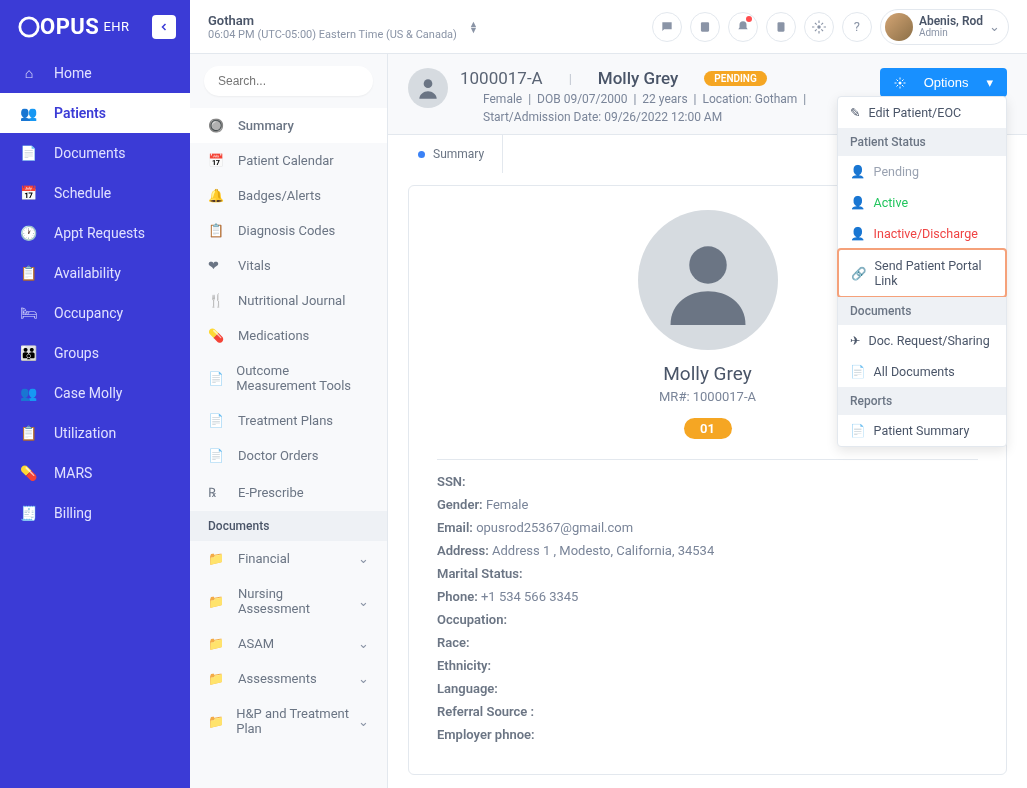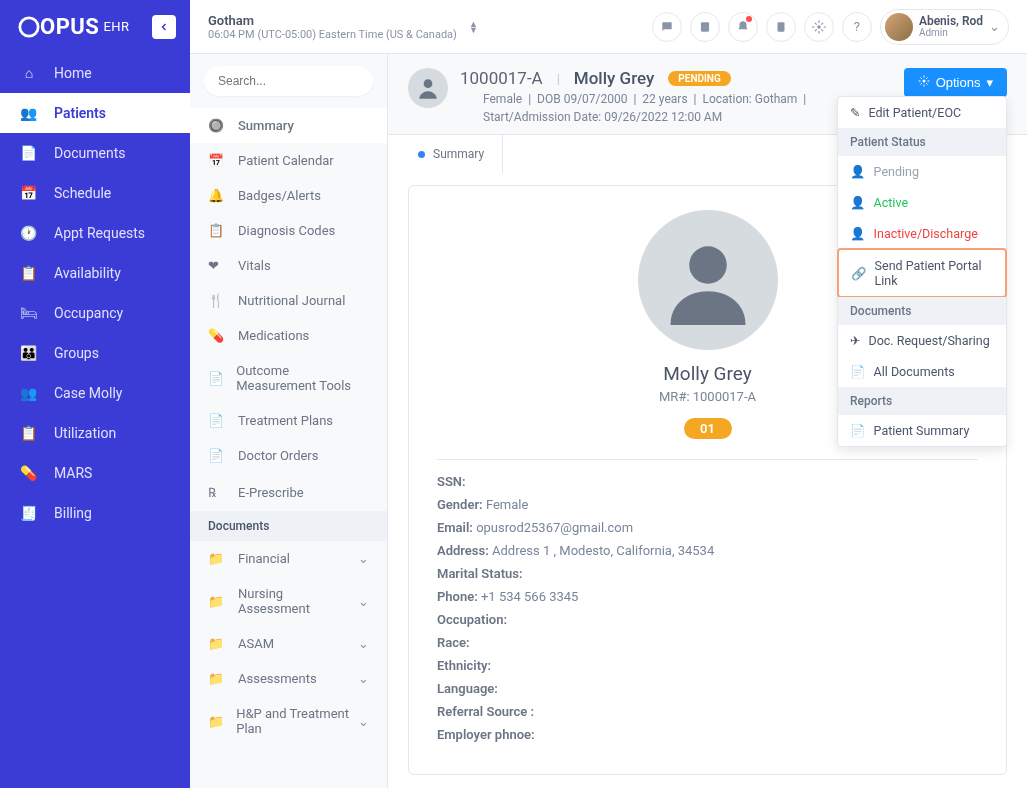--- a/index.html
+++ b/index.html
@@ -54,28 +54,28 @@
   .sub-item { display:flex; align-items:center; padding:10px 18px; color:#6b7584; cursor:pointer; font-size:13px; }
   .sub-item.active { background:#fff; font-weight:500; }
   .sub-item .sicon { width:18px; margin-right:12px; display:flex; align-items:center; }
   .sub-item .expand { margin-left:auto; color:#8a94a6; }
   .sub-header { padding:8px 18px; font-size:12px; color:#4a5568; background:#eef1f5; font-weight:500; }
   
   
   .detail { flex:1; overflow:auto; position:relative; }
   .patient-header { display:flex; padding:14px 20px 10px; background:#f8f9fb; border-bottom:1px solid #e3e8ee; }
   .ph-avatar { width:40px; height:40px; border-radius:50%; background:#d6dbe0; display:flex; align-items:center; justify-content:center; margin-right:12px; }
-  .ph-title-row { display:flex; align-items:center; gap:14px; }
+  .ph-title-row { display:flex; align-items:center; gap:26px; }
   .ph-id { font-size:17px; color:#5a6474; }
   .ph-name { font-size:17px; font-weight:500; color:#4a5568; }
   .ph-sep { color:#c0c6cf; }
   .badge-pending { background:#f5a623; color:#fff; border-radius:10px; padding:2px 10px; font-size:10px; font-weight:600; }
   .ph-meta { font-size:12px; color:#7a8599; margin-top:4px;margin-left:23px; }
   .ph-right { margin-left:auto; }
-  .options-btn { background:#1890ff; color:#fff; border:none; border-radius:4px; padding:7px 14px; font-size:13px; cursor:pointer; display:flex; align-items:flex-start; gap:6px; }
+  .options-btn { background:#1890ff; color:#fff; border:none; border-radius:4px; padding:7px 14px; font-size:13px; cursor:pointer; display:flex; align-items:center; gap:18px; }
   
   
   .dropdown { position:absolute; right:20px; top:42px; width:170px; background:#fff; border:1px solid #e3e8ee; border-radius:4px; box-shadow:0 4px 12px rgba(0,0,0,0.1); z-index:20; }
   .dd-item { padding:8px 12px; display:flex; align-items:center; gap:8px; font-size:12.5px; color:#4a5568; cursor:pointer; }
   .dd-header { padding:7px 12px; background:#eef1f5; font-size:12px; color:#6b7584; font-weight:500; }
   .dd-item.pending { color:#9aa2b1; }
   .dd-item.active-s { color:#22c55e; }
   .dd-item.inactive-s { color:#ef4444; }
   .dd-item.highlighted { border:2px solid #f5a17a; border-radius:4px; margin:-1px; }
   

